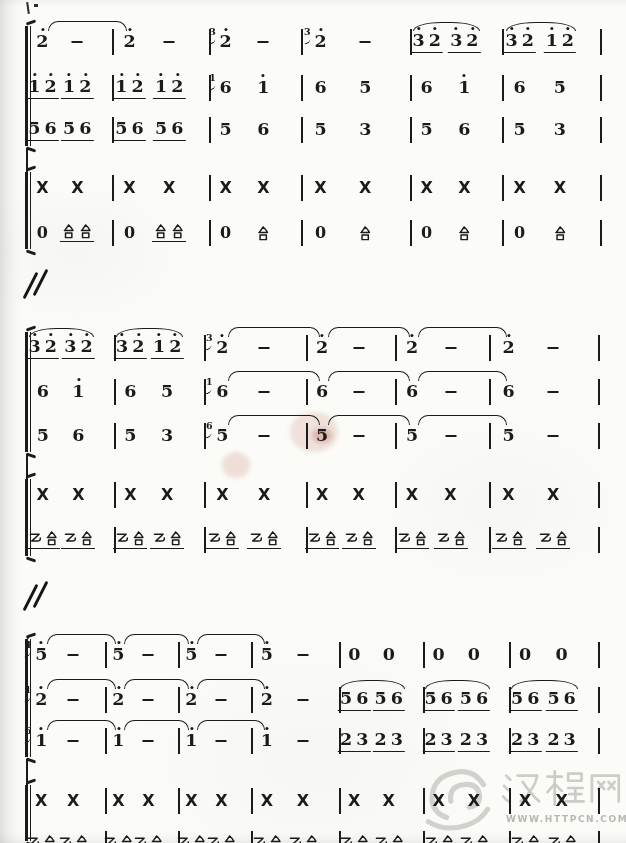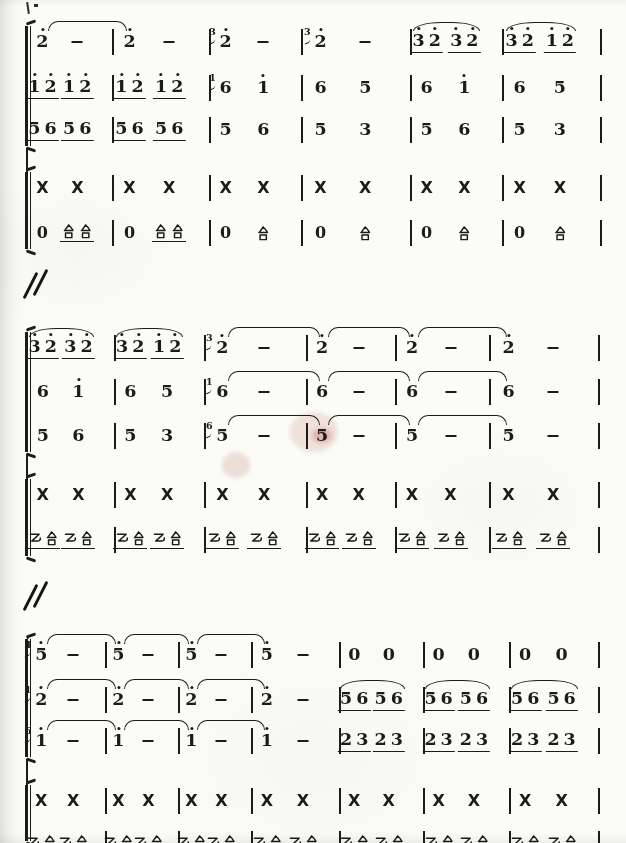--- a/index.html
+++ b/index.html
@@ -52,20 +52,39 @@
 <body>
 
 <div id="page">
 
   <div class="artifact" style="left:27px;top:2px;width:2px;height:12px;transform:rotate(-8deg);"></div>
   <div class="artifact" style="left:34px;top:4px;width:3.5px;height:3px;"></div>
   <div class="smudge" style="left:290px;top:412px;width:48px;height:40px;background:rgba(206,148,132,0.25);"></div>
   <div class="smudge" style="left:222px;top:452px;width:28px;height:26px;background:rgba(206,148,132,0.28);"></div>
   <div class="smudge" style="left:312px;top:428px;width:20px;height:15px;background:rgba(190,120,105,0.4);"></div>
 
+  <div class="watermark" aria-label="汉程网">
+    <svg class="wm-logo" width="82" height="82" viewBox="0 0 80 80">
+      <g fill="none" stroke="#c7c4bf" stroke-width="5" stroke-linecap="round" opacity="0.75">
+        <path d="M62 28 Q52 12 34 16 Q14 20 12 38 Q10 54 26 60"></path>
+        <path d="M30 44 Q28 30 42 28 Q56 26 58 38 Q59 48 48 50"></path>
+        <path d="M8 64 Q24 74 44 68 Q58 64 66 52"></path>
+      </g>
+    </svg>
+    <svg class="wm-name" width="124" height="44" viewBox="0 0 120 40">
+      <g fill="none" stroke="#c7c4bf" stroke-width="2.6" stroke-linecap="round" stroke-linejoin="round" opacity="0.85">
+        <path d="M4 8 l4 4 M2 18 l4 4 M1 28 q3 4 6 5"></path>
+        <path d="M15 8 h19 q-2 13 -16 25 M20 14 q7 11 16 19"></path>
+        <path d="M44 9 h14 M51 4 v32 M51 16 l-7 8 M51 16 l7 7"></path>
+        <path d="M64 6 h13 v7 h-13 z M64 20 h14 M65 26 h12 M62 33 h17 M71 20 v13"></path>
+        <path d="M87 33 V8 H113 V33 M93 14 l6 7 M99 14 l-6 7 M103 14 l6 7 M109 14 l-6 7"></path>
+      </g>
+    </svg>
+    <div class="wm-url">WWW.HTTPCN.COM</div>
+  </div>
 
 <div class="row" style="top: 27px;">
       <div class="bar" style="left: 112px;"></div>
       <div class="bar" style="left: 209px;"></div>
       <div class="bar" style="left: 301px;"></div>
       <div class="bar" style="left: 410px;"></div>
       <div class="bar" style="left: 502px;"></div>
       <div class="bar" style="left: 600px;"></div>
       <div class="cell" style="left: 42.45px;">
         <span class="grp">

